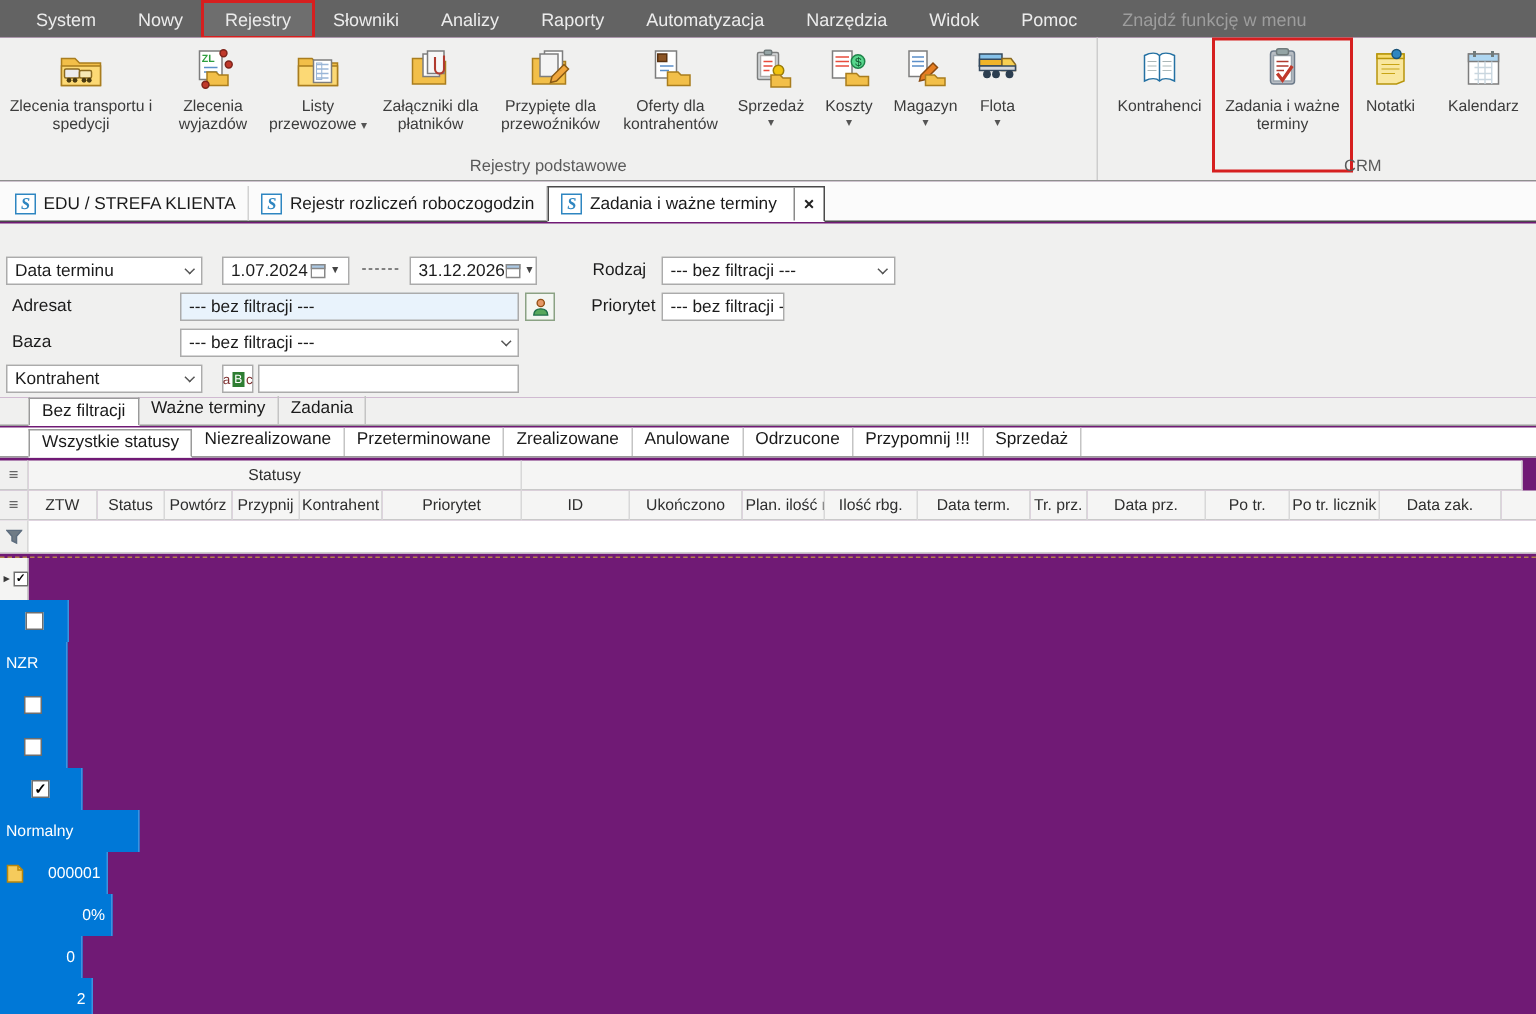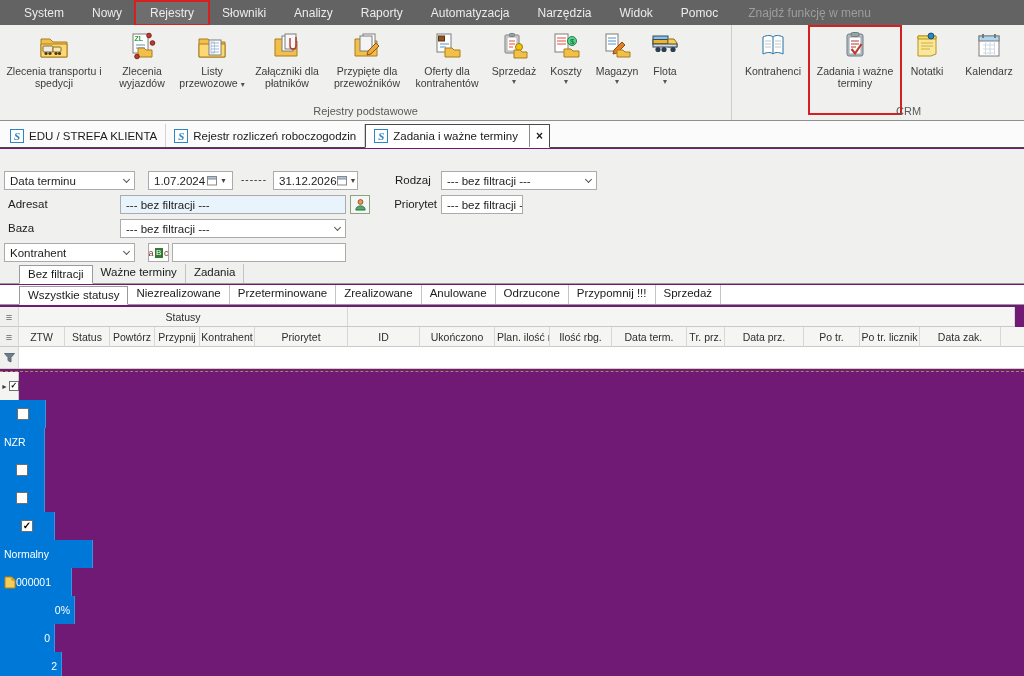--- a/index.html
+++ b/index.html
@@ -428,21 +428,21 @@
       <div class="dcell c2 center">
           <span class="cb"></span>
         </div>
       <div class="dcell c3 center">
           <span class="cb"></span>
         </div>
       <div class="dcell c4 center">
           <span class="cb checked"></span>
         </div>
       <div class="dcell c5">Normalny</div>
-      <div class="dcell c6" style="justify-content:flex-start;">
+      <div class="dcell c6" style="justify-content:space-between;">
         <span class="id-icon">
             <svg width="12" height="13">
               <path d="M1 1h7l3 3v8H1z" fill="#f5cb5c" stroke="#b8860b"></path>
               <path d="M8 1v3h3" fill="none" stroke="#b8860b"></path>
             </svg>
           </span>
         <span>000001</span>
       </div>
       <div class="dcell c7 right">0%</div>
       <div class="dcell c8 right">0</div>

